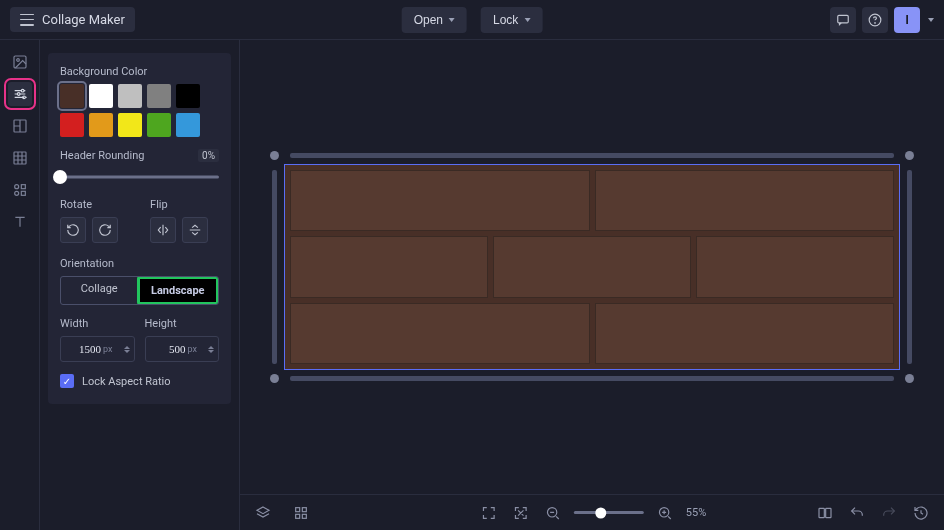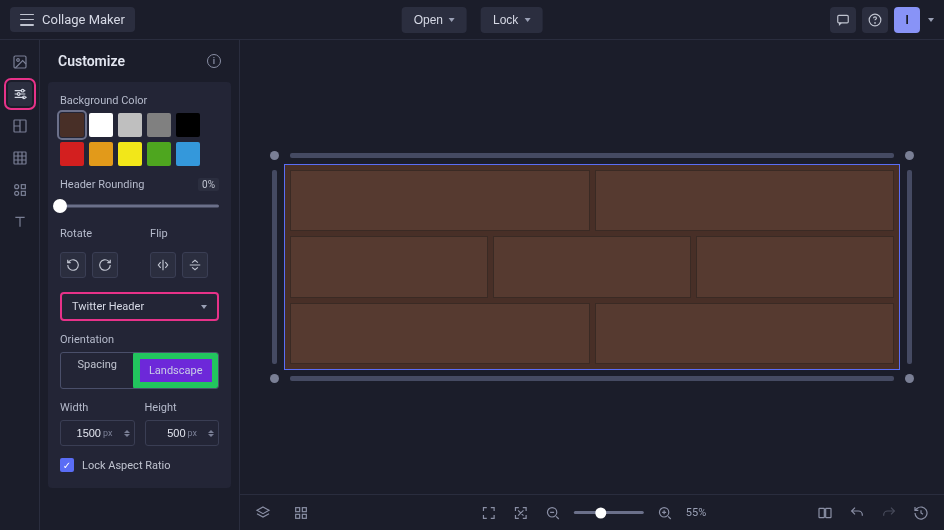--- a/index.html
+++ b/index.html
@@ -171,21 +171,20 @@
   }
   .slider .thumb {
     position: absolute; top: 50%;
     width: 14px; height: 14px;
     background: #fff;
     border-radius: 50%;
     transform: translate(-50%, -50%);
   }
   .row2 {
     display: flex; gap: 30px;
-    margin-bottom: 6px;
   }
   .tool-btns {
     display: flex; gap: 6px;
     margin-bottom: 14px;
   }
   .tool-btn {
     width: 26px; height: 26px;
     background: #2b2e3f;
     border: 1px solid #3a3e54;
     border-radius: 3px;
@@ -213,25 +212,26 @@
   }
   .orient-btn {
     flex: 1;
     text-align: center;
     padding: 5px 0;
     font-size: 11px;
     cursor: pointer;
     color: #c0c4d0;
   }
   .orient-btn.active {
-    background: #6d28d9;
-    border: 7px solid #22c55e;
+    background: #000000;
+    border: 3px solid #22c55e;
     color: #c8cde6;
     margin: -1px;
     border-radius: 3px;
+    font-weight: bold;
   }
   .dim-row {
     display: flex; gap: 10px;
     margin-bottom: 12px;
   }
   .dim-col { flex: 1; }
   .dim-input {
     display: flex; align-items: center;
     border: 1px solid #3a3e54;
     border-radius: 3px;
@@ -239,20 +239,21 @@
     background: #232536;
   }
   .dim-input input {
     background: transparent;
     border: none;
     color: #e3e6f0;
     font-size: 11px;
     width: 32px;
     text-align: right;
     outline: none;
+    font-family: Liberation Serif, serif;
   }
   .dim-input .unit { font-size: 9px; color: #7a7f95; margin-left: 2px; }
   .dim-input .stepper { margin-left: auto; display: flex; flex-direction: column; gap: 1px;}
   .dim-input .stepper span {
     width: 0; height: 0;
     border-left: 3px solid transparent;
     border-right: 3px solid transparent;
     cursor: pointer;
   }
   .dim-input .stepper .up { border-bottom: 3px solid #7a7f95; }
@@ -426,24 +427,20 @@
       </svg>
   </div>
   <div class="leftbar-item">
     <svg width="16" height="16" viewBox="0 0 24 24" fill="none" stroke="currentColor" stroke-width="1.8">
         <path d="M5 5h14M12 5v14"></path>
       </svg>
   </div>
 </div>
 
 <div class="panel">
-  <div class="panel-header">
-    <span>Customize</span>
-    <div class="info">i</div>
-  </div>
   <div class="panel-body">
     <div class="label">Background Color</div>
     <div class="swatches">
       <div class="swatch selected" style="background:#482f27"></div>
       <div class="swatch" style="background:#ffffff"></div>
       <div class="swatch" style="background:#bfbfbf"></div>
       <div class="swatch" style="background:#808080"></div>
       <div class="swatch" style="background:#000000"></div>
       <div class="swatch" style="background:#d31f1f"></div>
       <div class="swatch" style="background:#e29a1a"></div>
@@ -496,30 +493,26 @@
             <path d="M12 3v18M8 7l-4 5 4 5M16 7l4 5-4 5"></path>
           </svg>
       </div>
       <div class="tool-btn">
         <svg width="14" height="14" viewBox="0 0 24 24" fill="none" stroke="currentColor" stroke-width="2">
             <path d="M3 12h18M7 8l5-4 5 4M7 16l5 4 5-4"></path>
           </svg>
       </div>
     </div>
 
-    <div class="dropdown">
-      <span>Twitter Header</span>
-      <span class="caret-down"></span>
-    </div>
 
     <div class="label">
         <span>Orientation</span>
       </div>
     <div class="orient-btns">
-      <div class="orient-btn">Spacing</div>
+      <div class="orient-btn">Collage</div>
       <div class="orient-btn active">Landscape</div>
     </div>
 
     <div class="dim-row">
       <div class="dim-col">
         <div class="label">
             <span>Width</span>
           </div>
         <div class="dim-input">
           <input value="1500" style="">

